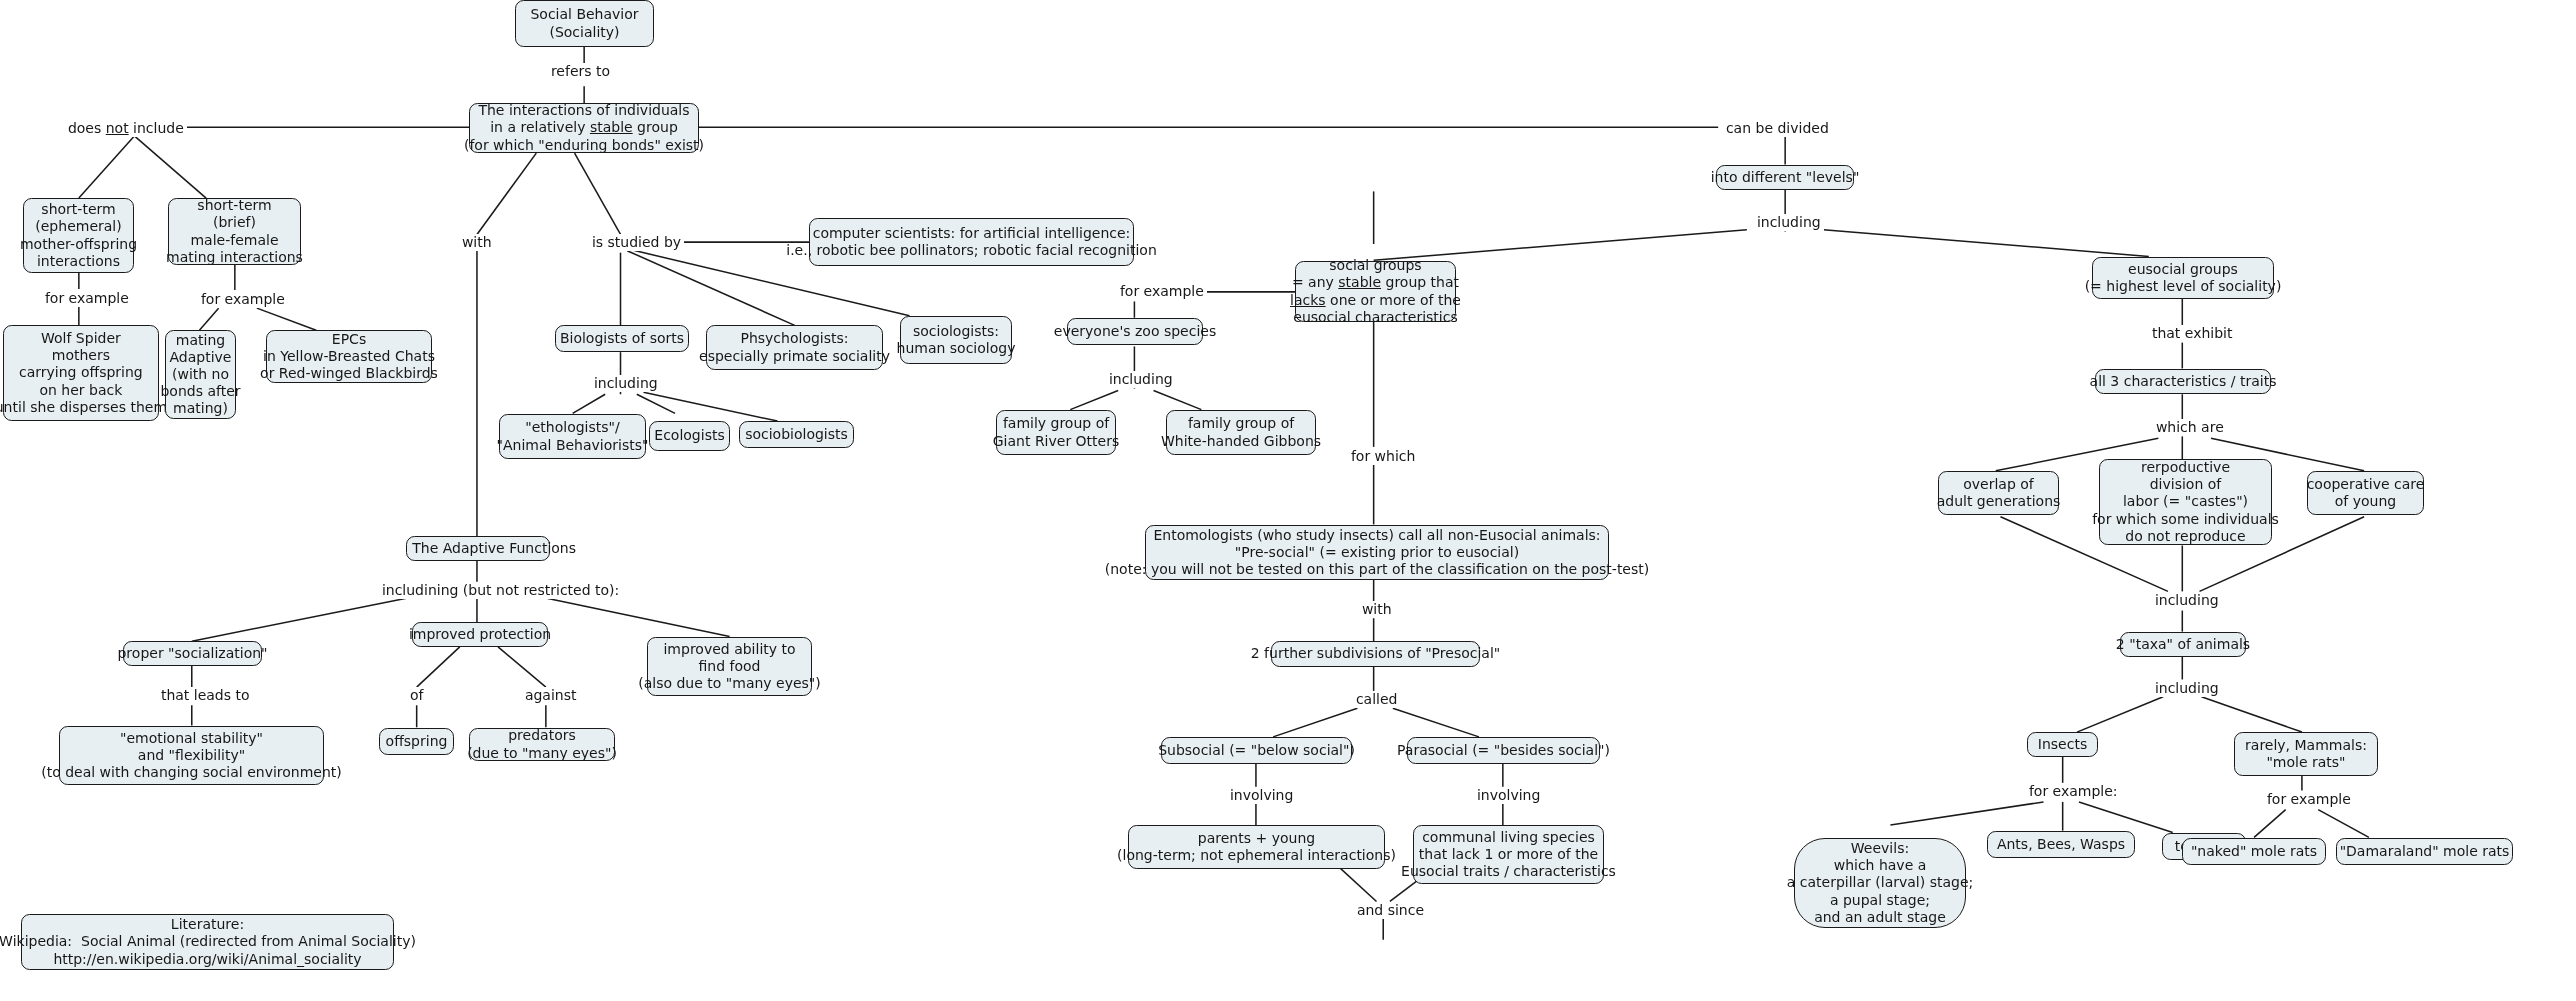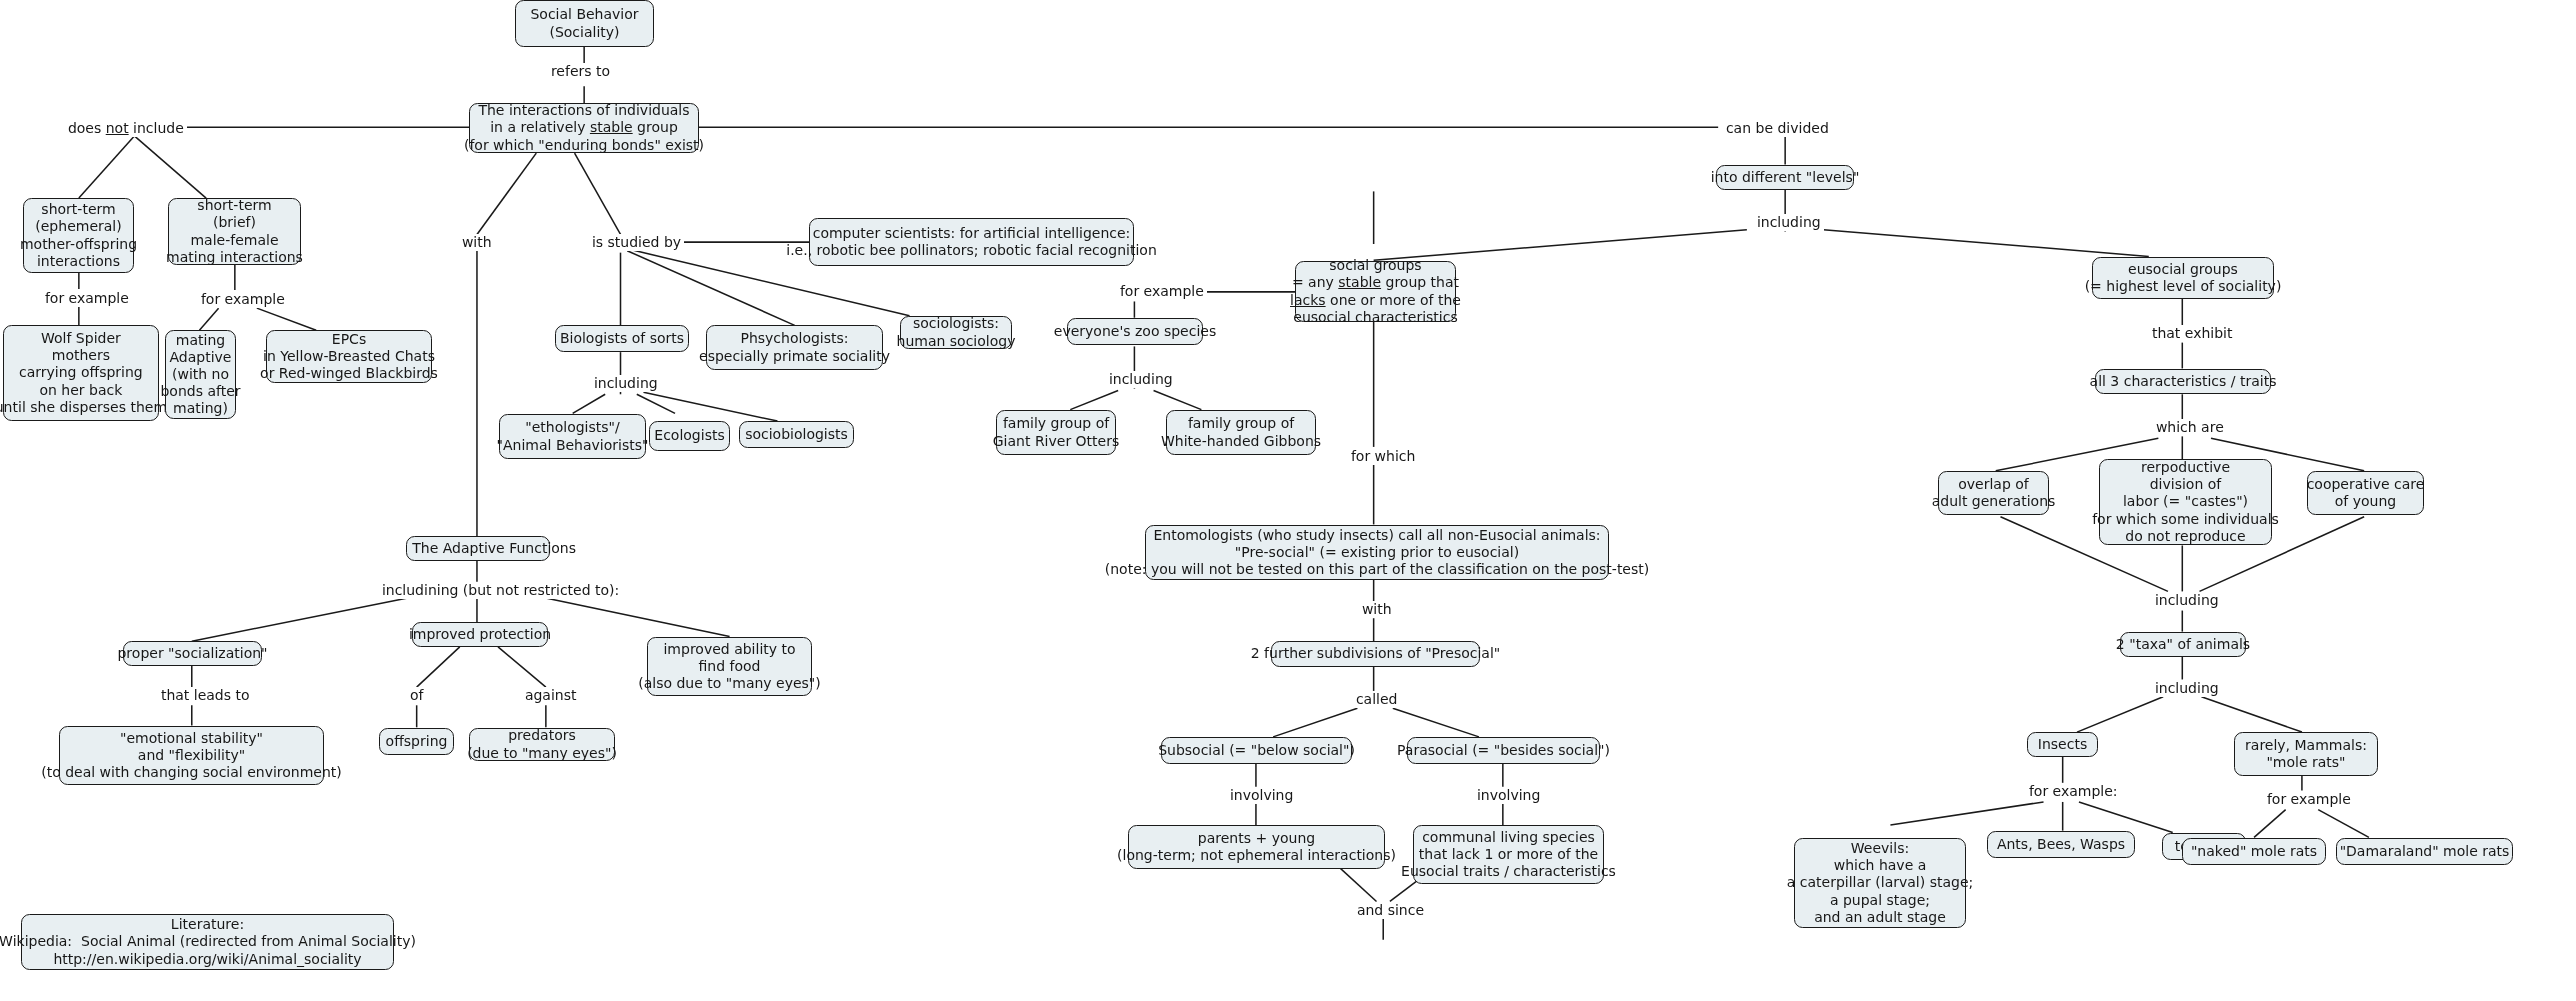--- a/index.html
+++ b/index.html
@@ -199,21 +199,21 @@
 mating)</div>
   <div class="node" style="left:266px;top:330px;width:166px;height:53px;">EPCs
 in Yellow-Breasted Chats
 or Red-winged Blackbirds</div>
 
   <div class="node" style="left:809px;top:218px;width:325px;height:48px;">computer scientists: for artificial intelligence:
 i.e., robotic bee pollinators; robotic facial recognition</div>
   <div class="node" style="left:555px;top:325px;width:134px;height:27px;">Biologists of sorts</div>
   <div class="node" style="left:706px;top:325px;width:177px;height:45px;">Phsychologists:
 especially primate sociality</div>
-  <div class="node" style="left:900px;top:316px;width:112px;height:33px;">sociologists:
+  <div class="node" style="left:900px;top:316px;width:112px;height:48px;">sociologists:
 human sociology</div>
 
   <div class="node" style="left:499px;top:414px;width:147px;height:45px;">"ethologists"/
 "Animal Behaviorists"</div>
   <div class="node" style="left:649px;top:421px;width:81px;height:30px;">Ecologists</div>
   <div class="node" style="left:739px;top:421px;width:115px;height:27px;">sociobiologists</div>
 
   <div class="node" style="left:406px;top:536px;width:144px;height:25px;padding-left:40px;">The Adaptive Functions</div>
   <div class="node" style="left:123px;top:641px;width:139px;height:25px;">proper "socialization"</div>
   <div class="node" style="left:412px;top:622px;width:136px;height:25px;">improved protection</div>
@@ -256,36 +256,36 @@
   <div class="node" style="left:1413px;top:825px;width:191px;height:59px;">communal living species
 that lack 1 or more of the
 Eusocial traits / characteristics</div>
 
 
   <div class="node" style="left:1716px;top:165px;width:138px;height:25px;">into different "levels"</div>
   <div class="node" style="left:2092px;top:257px;width:182px;height:42px;">eusocial groups
 (= highest level of sociality)</div>
   <div class="node" style="left:2095px;top:369px;width:176px;height:25px;">all 3 characteristics / traits</div>
 
-  <div class="node" style="left:1938px;top:471px;width:111px;height:44px;">overlap of
+  <div class="node" style="left:1938px;top:471px;width:121px;height:44px;">overlap of
 adult generations</div>
   <div class="node" style="left:2099px;top:459px;width:173px;height:86px;">rerpoductive
 division of
 labor (= "castes")
 for which some individuals
 do not reproduce</div>
   <div class="node" style="left:2307px;top:471px;width:117px;height:44px;">cooperative care
 of young</div>
 
   <div class="node" style="left:2120px;top:632px;width:126px;height:25px;">2 "taxa" of animals</div>
   <div class="node" style="left:2027px;top:732px;width:71px;height:25px;">Insects</div>
   <div class="node" style="left:2234px;top:732px;width:144px;height:44px;">rarely, Mammals:
 "mole rats"</div>
 
-  <div class="node" style="left:1794px;top:838px;width:172px;height:90px;">Weevils:
+  <div class="node" style="left:1794px;top:838px;width:172px;height:90px;border-radius:31px;">Weevils:
 which have a
 a caterpillar (larval) stage;
 a pupal stage;
 and an adult stage</div>
   <div class="node" style="left:1987px;top:831px;width:148px;height:27px;">Ants, Bees, Wasps</div>
   <div class="node" style="left:2162px;top:833px;width:84px;height:27px;">termites</div>
   <div class="node" style="left:2182px;top:838px;width:144px;height:27px;">"naked" mole rats</div>
   <div class="node" style="left:2336px;top:838px;width:177px;height:27px;">"Damaraland" mole rats</div>
 
   <div class="link-label" style="left:548px;top:63px;">refers to</div>

